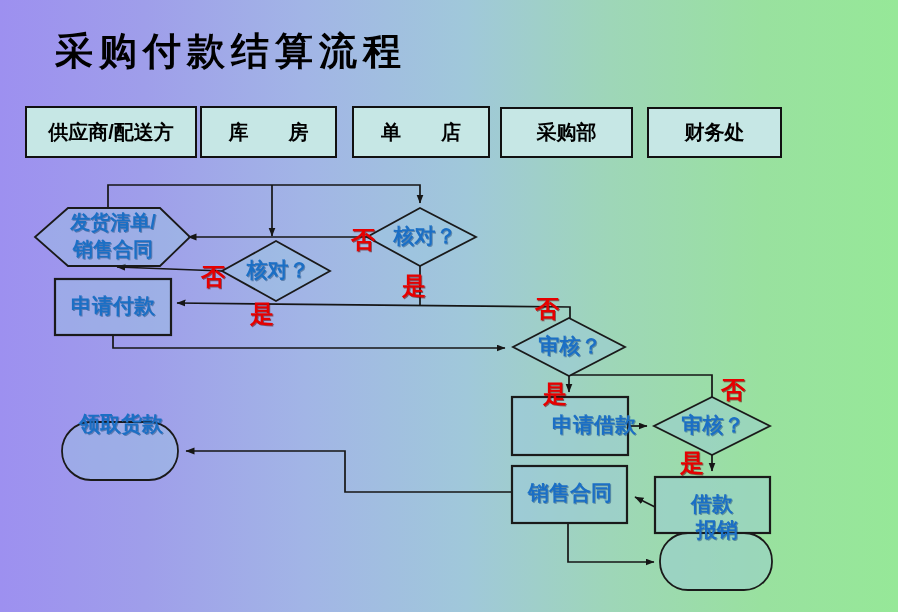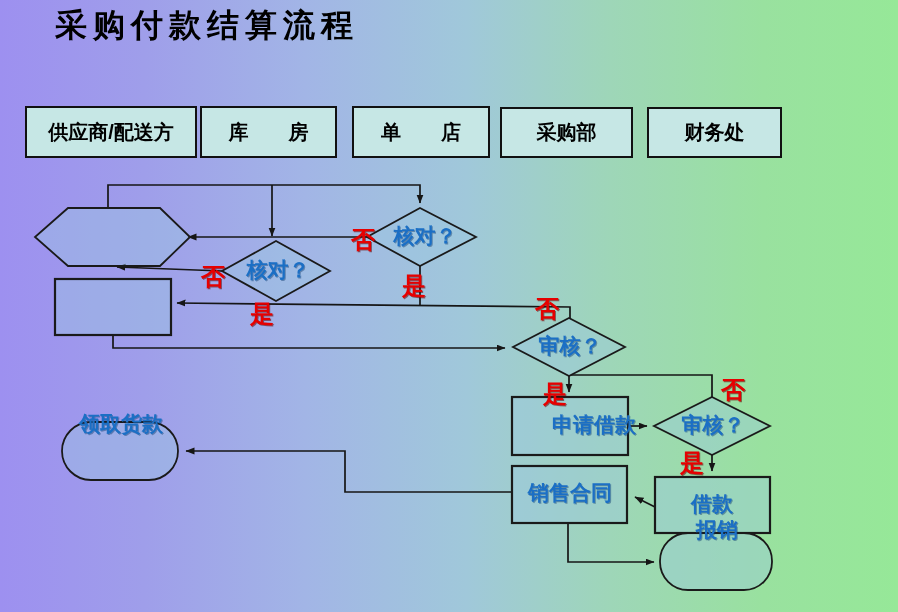--- a/index.html
+++ b/index.html
@@ -4,23 +4,23 @@
 <style>
   html,body{margin:0;padding:0;}
   #slide{
     position:relative;
     width:898px;height:612px;
     overflow:hidden;
     font-family:"Liberation Sans","DejaVu Sans",sans-serif;
     background:linear-gradient(90deg,#9d90f0 0%,#9f9eea 16%,#a2b5e6 34%,#a0c8da 52%,#9ed6b8 68%,#99e19f 85%,#96e898 100%);
   }
   .title{
-    position:absolute;left:55px;top:4px;
+    position:absolute;left:55px;top:26px;
     font-family:"Liberation Serif","DejaVu Serif",serif;
-    font-size:32px;font-weight:bold;color:#000;
+    font-size:38px;font-weight:bold;color:#000;
     letter-spacing:6px;white-space:nowrap;
   }
   .lane{
     position:absolute;
     background:#c6e7e5;
     border:2px solid #111;
     box-sizing:border-box;
     display:flex;align-items:center;justify-content:center;
     font-size:20px;font-weight:bold;color:#000;
     white-space:pre;
@@ -98,22 +98,27 @@
       <polygon points="712,397 770,426 712,455 654,426"></polygon>
       <rect x="55" y="279" width="116" height="56" stroke-width="2.2"></rect>
       <rect x="512" y="397" width="116" height="58" stroke-width="2.2"></rect>
       <rect x="512" y="466" width="115" height="57" stroke-width="2.2"></rect>
       <rect x="655" y="477" width="115" height="56" stroke-width="2.2"></rect>
       <rect x="660" y="533" width="112" height="57" rx="28" ry="28"></rect>
       <rect x="62" y="422" width="116" height="58" rx="29" ry="29"></rect>
     </g>
   </svg>
 
+  <div class="nodelbl hexlbl" style="left:113px;top:236px;">
+    <div>发货清单/</div>
+    <div>销售合同</div>
+  </div>
   <div class="nodelbl" style="left:278px;top:270px;">核对？</div>
   <div class="nodelbl" style="left:425px;top:236px;">核对？</div>
+  <div class="nodelbl" style="left:113px;top:306px;">申请付款</div>
   <div class="nodelbl" style="left:570px;top:346px;">审核？</div>
   <div class="nodelbl" style="left:570px;top:425px;margin-left:24px;">申请借款</div>
   <div class="nodelbl" style="left:713px;top:425px;">审核？</div>
   <div class="nodelbl" style="left:570px;top:493px;">销售合同</div>
   <div class="nodelbl" style="left:712px;top:504px;">借款</div>
   <div class="nodelbl" style="left:717px;top:530px;">报销</div>
   <div class="nodelbl" style="left:121px;top:424px;">领取货款</div>
 
   <div class="decision" style="left:213px;top:277px;">否</div>
   <div class="decision" style="left:262px;top:314px;">是</div>

